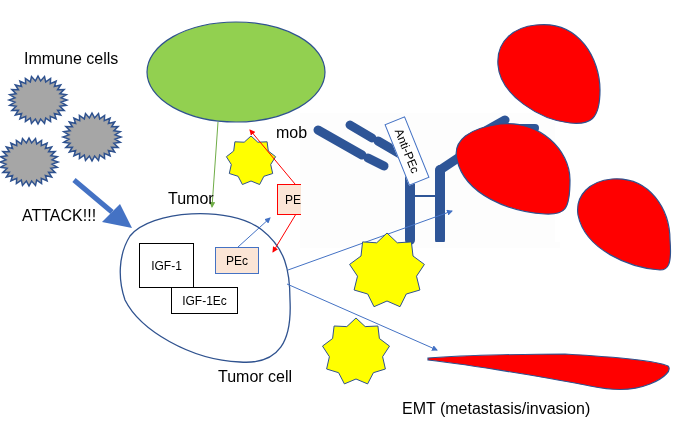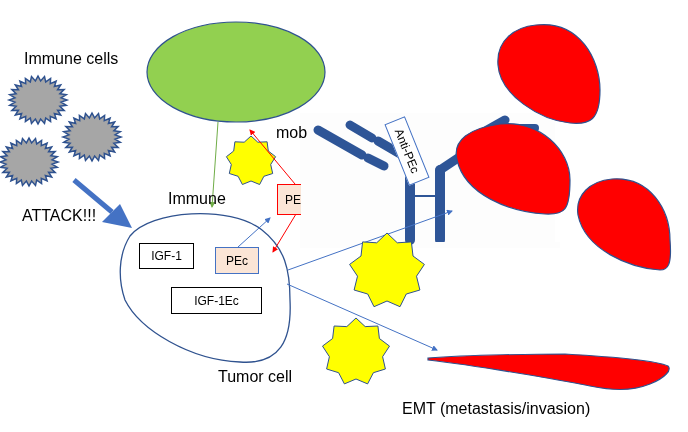--- a/index.html
+++ b/index.html
@@ -76,24 +76,24 @@
 
   <path d="M 536,25 C 580,20 600,60 600,90 C 600,120 590,125 570,123 C 540,120 500,95 498,65 C 496,40 515,27 536,25 Z" fill="#ff0000" stroke="#2f528f" stroke-width="1.2"></path>
   <path d="M 500,124 C 540,120 570,150 570,180 C 570,210 565,215 545,214 C 510,212 465,195 457,160 C 452,140 470,128 500,124 Z" fill="#ff0000" stroke="#2f528f" stroke-width="1.2"></path>
   <path d="M 612,179 C 650,176 670,210 670,240 C 672,265 668,270 660,270 C 630,268 585,250 578,215 C 575,195 590,181 612,179 Z" fill="#ff0000" stroke="#2f528f" stroke-width="1.2"></path>
 
   <path d="M 428,358 C 470,355 540,354 565,354 C 600,356 655,360 668,366 C 672,370 665,378 650,384 C 630,392 610,390 590,386 C 560,380 480,366 428,360 Z" fill="#ff0000" stroke="#2f528f" stroke-width="1.2"></path>
 </svg>
 
 <div class="lbl" style="left:24px;top:50px;">Immune cells</div>
 <div class="lbl" style="left:22px;top:207px;">ATTACK!!!</div>
-<div class="lbl" style="left:168px;top:190px;">Immune</div>
+<div class="lbl" style="left:168px;top:190px;">Tumor</div>
 <div class="lbl" style="left:276px;top:124px;text-align:center;">mob</div>
 <div class="lbl" style="left:176px;top:368px;margin-left:42px;">Tumor cell</div>
 <div class="lbl" style="left:402px;top:400px;">EMT (metastasis/invasion)</div>
 
-<div class="box" style="left:139px;top:243px;width:55px;height:26px;border:1px solid #000;background:#fff;">IGF-1</div>
-<div class="box" style="left:171px;top:287px;width:91px;height:27px;border:1px solid #000;background:#fff;">IGF-1Ec</div>
+<div class="box" style="left:139px;top:243px;width:55px;height:45px;border:1px solid #000;background:#fff;">IGF-1</div>
+<div class="box" style="left:171px;top:287px;width:67px;height:27px;border:1px solid #000;background:#fff;">IGF-1Ec</div>
 <div class="box" style="left:215px;top:247px;width:44px;height:27px;border:1px solid #4472c4;background:#fbe5d6;">PEc</div>
 <div class="box" style="left:277px;top:184px;width:24px;height:31px;border:1px solid #ff0000;border-right:none;background:#fbe5d6;overflow:hidden;justify-content:flex-start;padding-left:7px;">
   <span>PEc</span>
 </div>
 <div class="box" style="left:374px;top:140px;width:66px;height:22px;border:1px solid #4472c4;background:#fff;transform:rotate(68deg);">Anti-PEc</div>
 
 </body></html>

